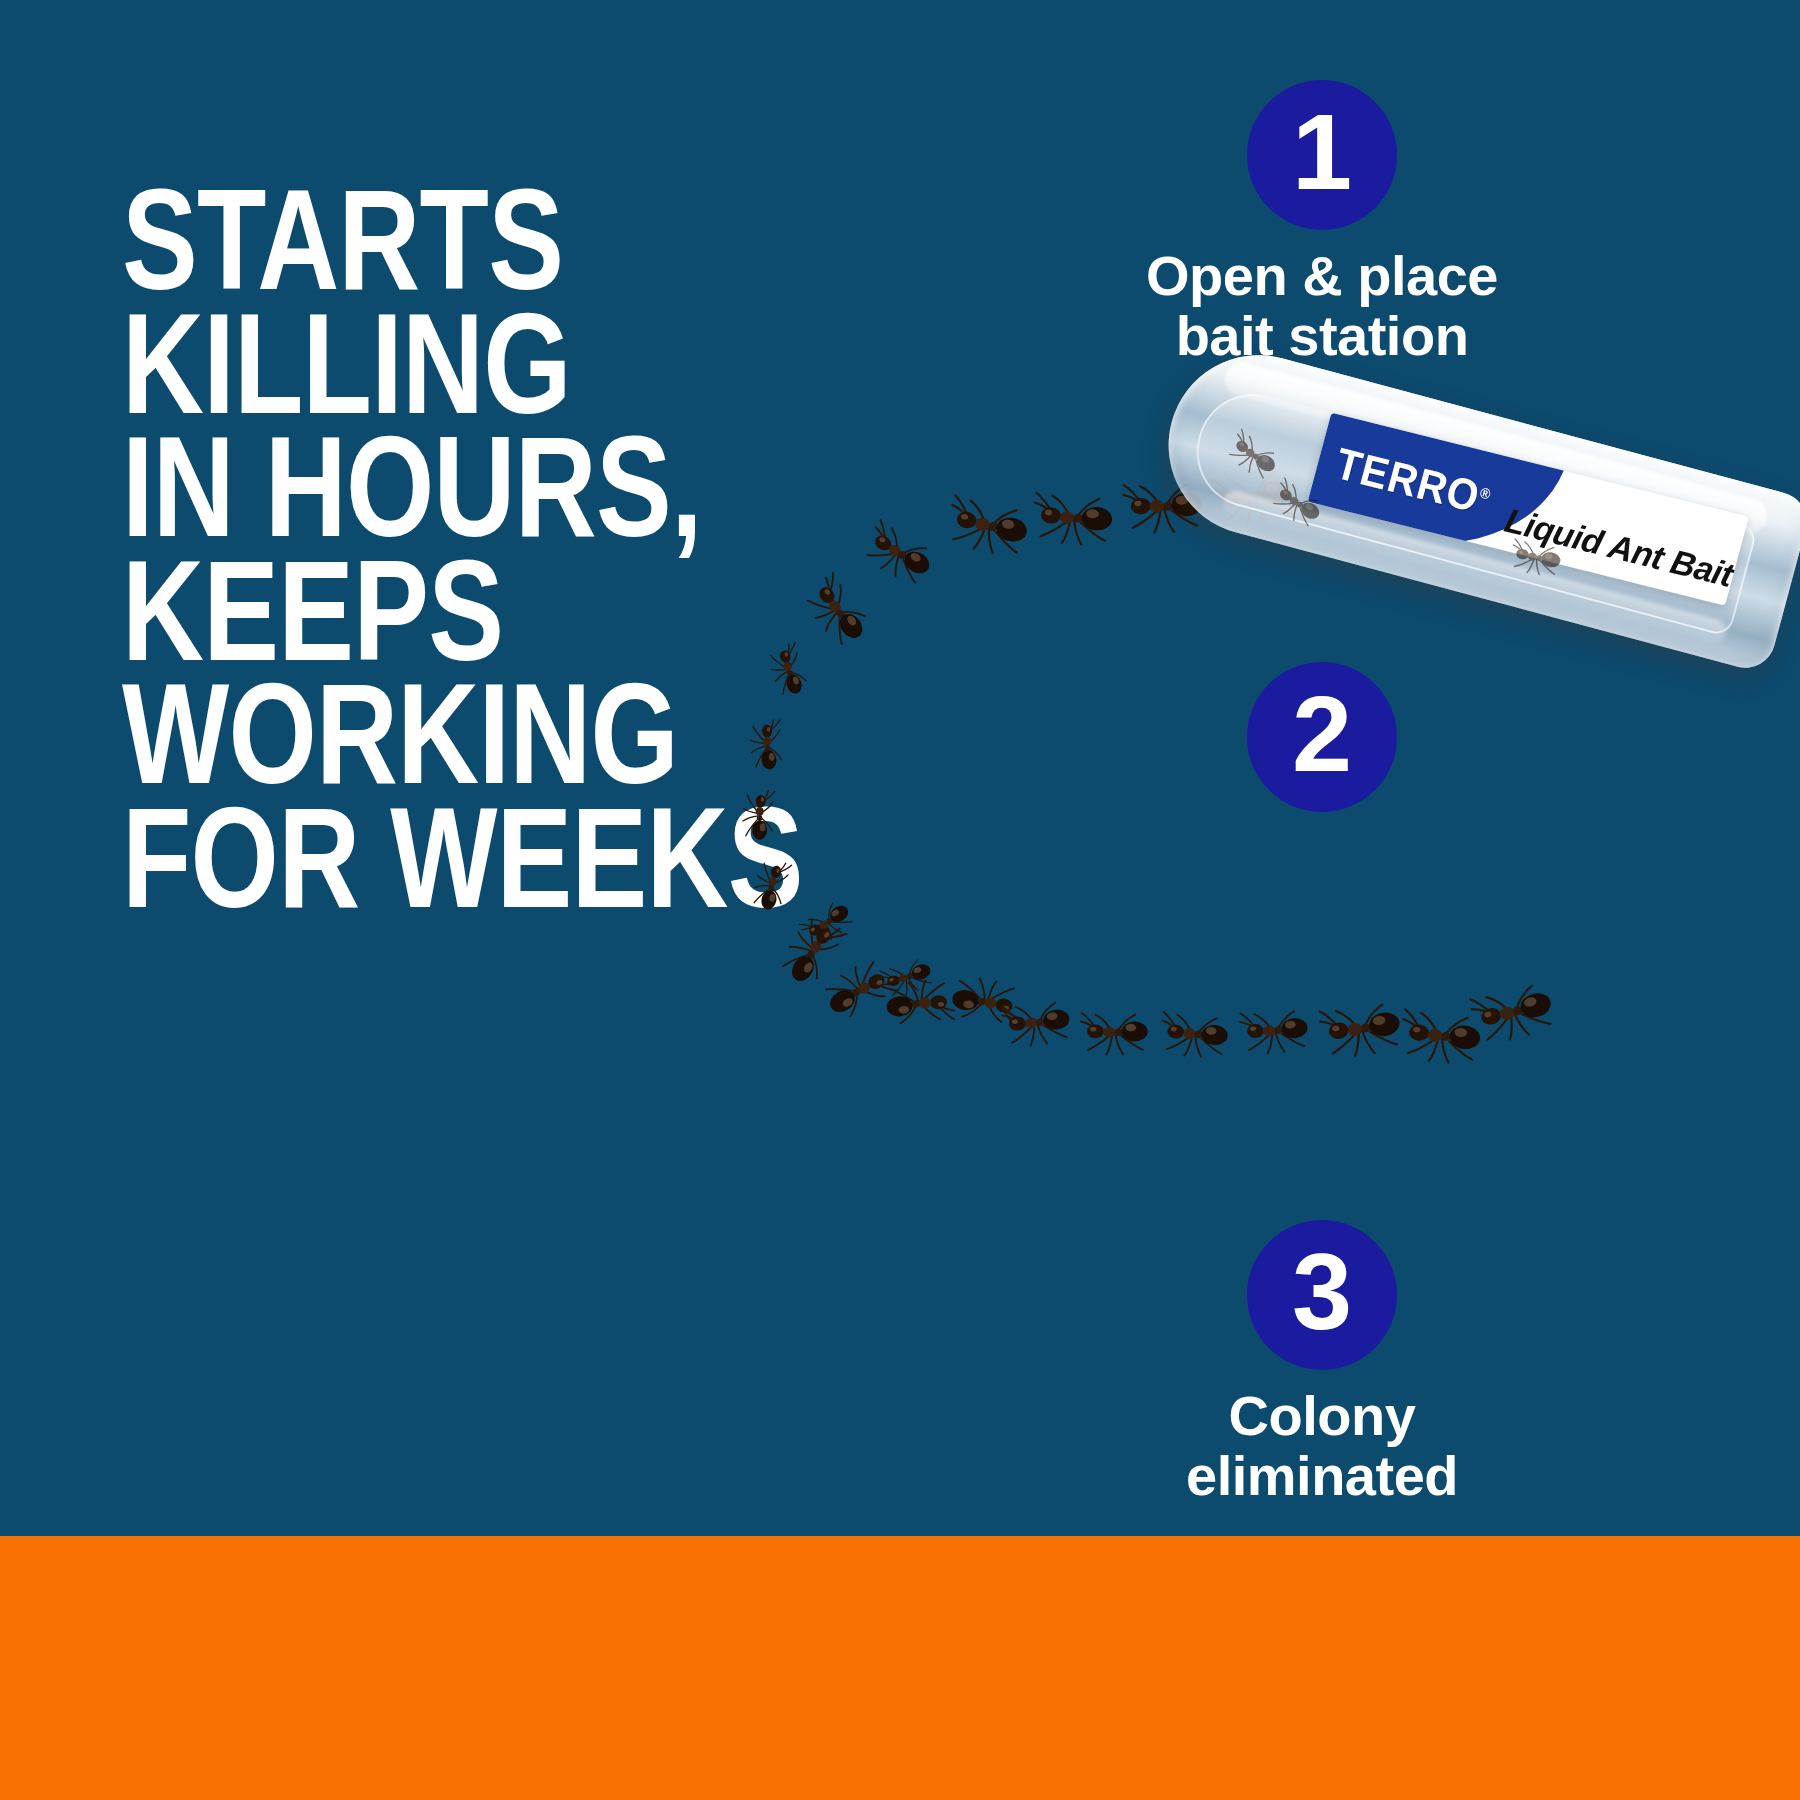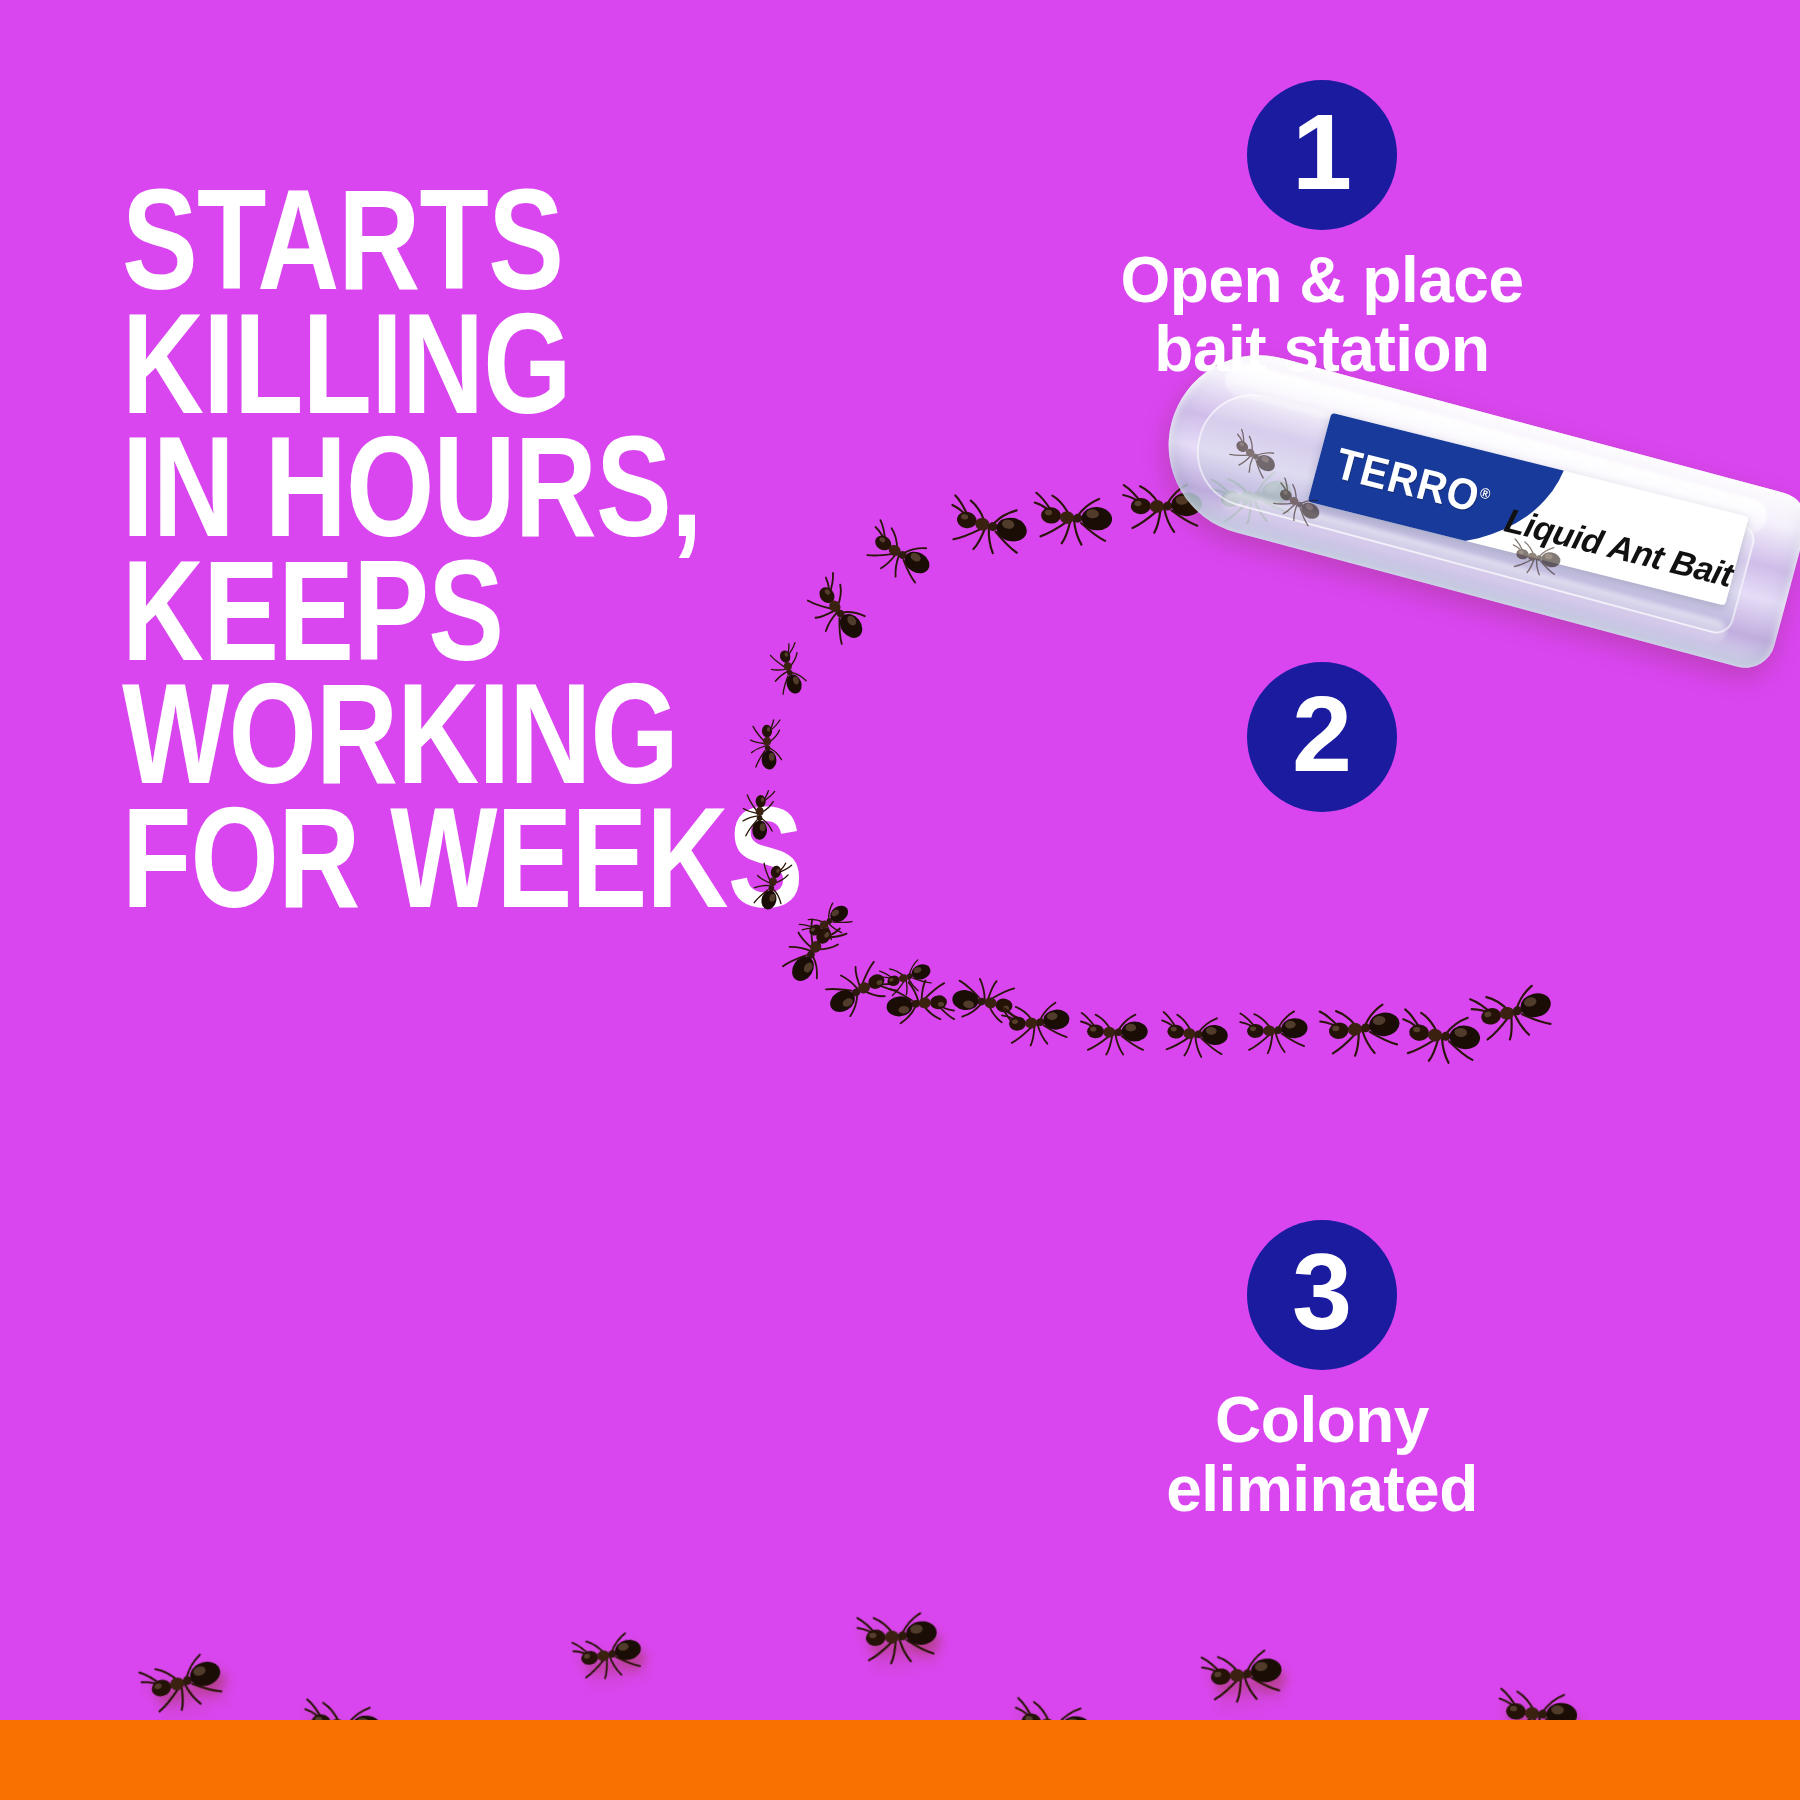--- a/index.html
+++ b/index.html
@@ -2,22 +2,22 @@
 <html><head>
 <meta charset="utf-8">
 <style>
   html,body{margin:0;padding:0;}
   body{
     width:1800px;height:1800px;overflow:hidden;
     font-family:"Liberation Sans", sans-serif;
     background:#F97100;
   }
   #poster{
-    position:relative;width:1800px;height:1720px;
-    background:#d946ef;overflow:hidden;
+    position:relative;width:1800px;height:1536px;
+    background:#0c4a6e;overflow:hidden;
   }
 
   
   .headline{
     position:absolute;left:122px;top:178px;width:840px;
     color:#ffffff;
   }
   .hl-line{
     display:block;
     font-family:"Liberation Sans Narrow","Liberation Sans",sans-serif;
@@ -45,21 +45,21 @@
     font-weight:700;
     font-size:108px;
     line-height:1;
     padding-bottom:6px;
     box-sizing:border-box;
   }
   .step-text{
     margin-top:16px;
     color:#ffffff;
     font-weight:700;
-    font-size:64px;
+    font-size:56px;
     line-height:1.08;
     letter-spacing:-0.5px;
     white-space:pre-line;
   }
 
   #step1{left:1062px;top:80px;}
   #step2{left:1062px;top:662px;}
   #step3{left:1062px;top:1220px;}
 
   

